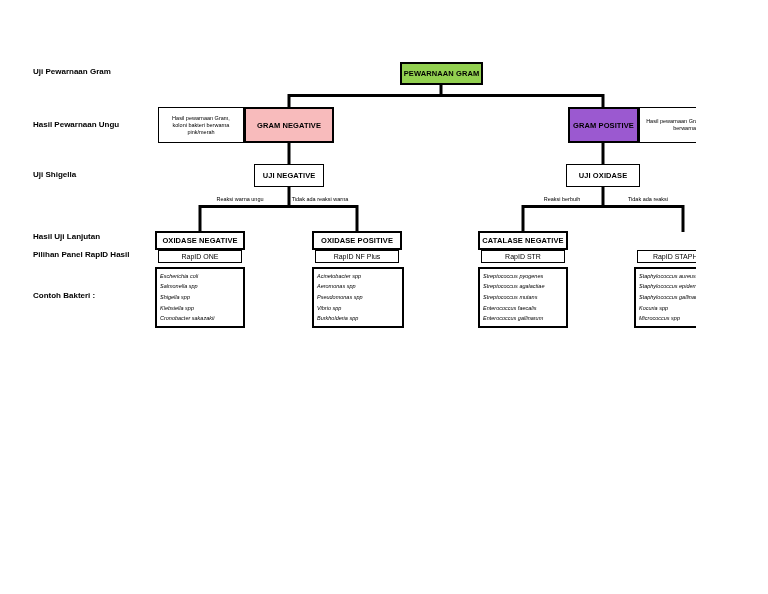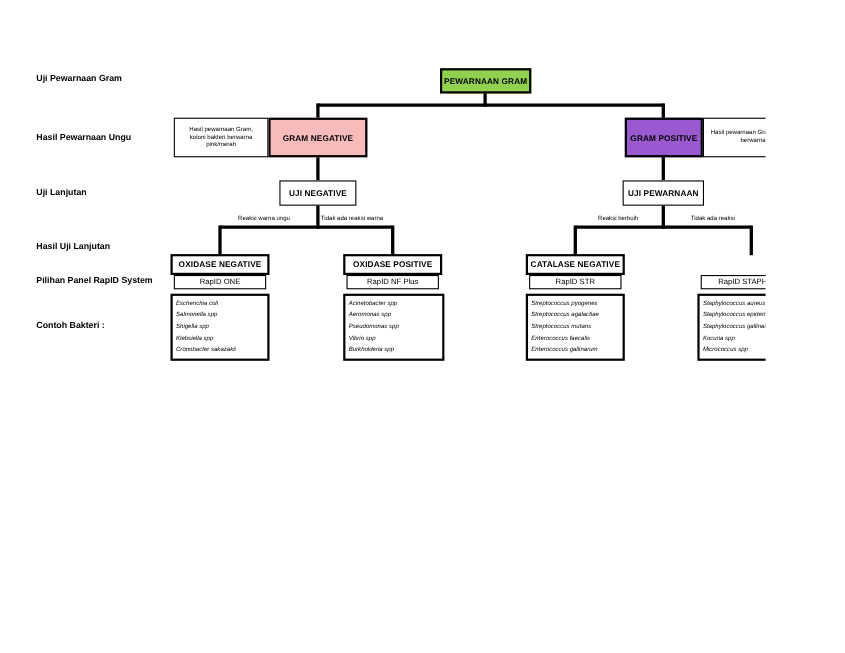--- a/index.html
+++ b/index.html
@@ -52,34 +52,34 @@
       <path d="M603 142 V164"></path>
       <path d="M603 186 V208"></path>
       <path d="M523 206.5 H683"></path>
       <path d="M523 205 V232"></path>
       <path d="M683 205 V232"></path>
     </g>
   </svg>
 
   <div class="rowlabel" style="top:67px">Uji Pewarnaan Gram</div>
   <div class="rowlabel" style="top:120px">Hasil Pewarnaan Ungu</div>
-  <div class="rowlabel" style="top:170px">Uji Lanjutan</div>
-  <div class="rowlabel" style="top:219px">Hasil Uji Lanjutan</div>
-  <div class="rowlabel" style="top:250px">Pilihan Panel RapID System</div>
+  <div class="rowlabel" style="top:170px">Uji Shigella</div>
+  <div class="rowlabel" style="top:232px">Hasil Uji Lanjutan</div>
+  <div class="rowlabel" style="top:250px">Pilihan Panel RapID Hasil</div>
   <div class="rowlabel" style="top:291px">Contoh Bakteri :</div>
 
   <div class="box thick bold title7" style="left: 400px; top: 62px; width: 83px; height: 23px; background-color: rgb(146, 208, 80);">PEWARNAAN GRAM</div>
 
   <div class="box note" style="left:158px;top:107px;width:86px;height:36px">Hasil pewarnaan Gram, koloni bakteri berwarna pink/merah</div>
   <div class="box thick bold title7" style="left: 244px; top: 107px; width: 90px; height: 36px; background-color: rgb(248, 187, 188);">GRAM NEGATIVE</div>
   <div class="box thick bold title7" style="left: 568px; top: 107px; width: 71px; height: 36px; background-color: rgb(155, 89, 208);">GRAM POSITIVE</div>
   <div class="box note" style="left:639px;top:107px;width:106px;height:36px">Hasil pewarnaan Gram, koloni bakteri berwarna Ungu</div>
 
   <div class="box bold title7" style="left:254px;top:164px;width:70px;height:23px;border-width:1.5px">UJI NEGATIVE</div>
-  <div class="box bold title7" style="left:566px;top:164px;width:74px;height:23px;border-width:1.5px">UJI PEWARNAAN</div>
+  <div class="box bold title7" style="left:566px;top:164px;width:74px;height:23px;border-width:1.5px">UJI OXIDASE</div>
 
   <div class="branchlabel" style="left:240px;top:196px">Reaksi warna ungu</div>
   <div class="branchlabel" style="left:320px;top:196px">Tidak ada reaksi warna</div>
   <div class="branchlabel" style="left:562px;top:196px">Reaksi berbuih</div>
   <div class="branchlabel" style="left:648px;top:196px">Tidak ada reaksi</div>
 
   <div class="box thick bold title7" style="left:155px;top:231px;width:90px;height:19px">OXIDASE NEGATIVE</div>
   <div class="box thick bold title7" style="left:312px;top:231px;width:90px;height:19px">OXIDASE POSITIVE</div>
   <div class="box thick bold title7" style="left:478px;top:231px;width:90px;height:19px">CATALASE NEGATIVE</div>
 

